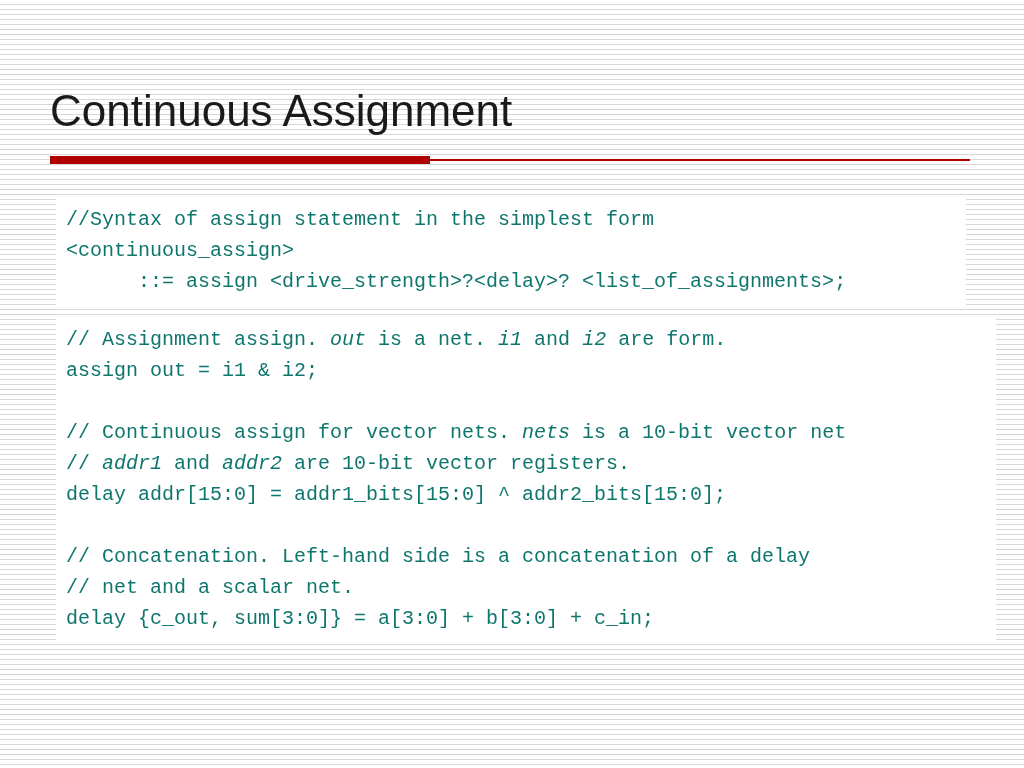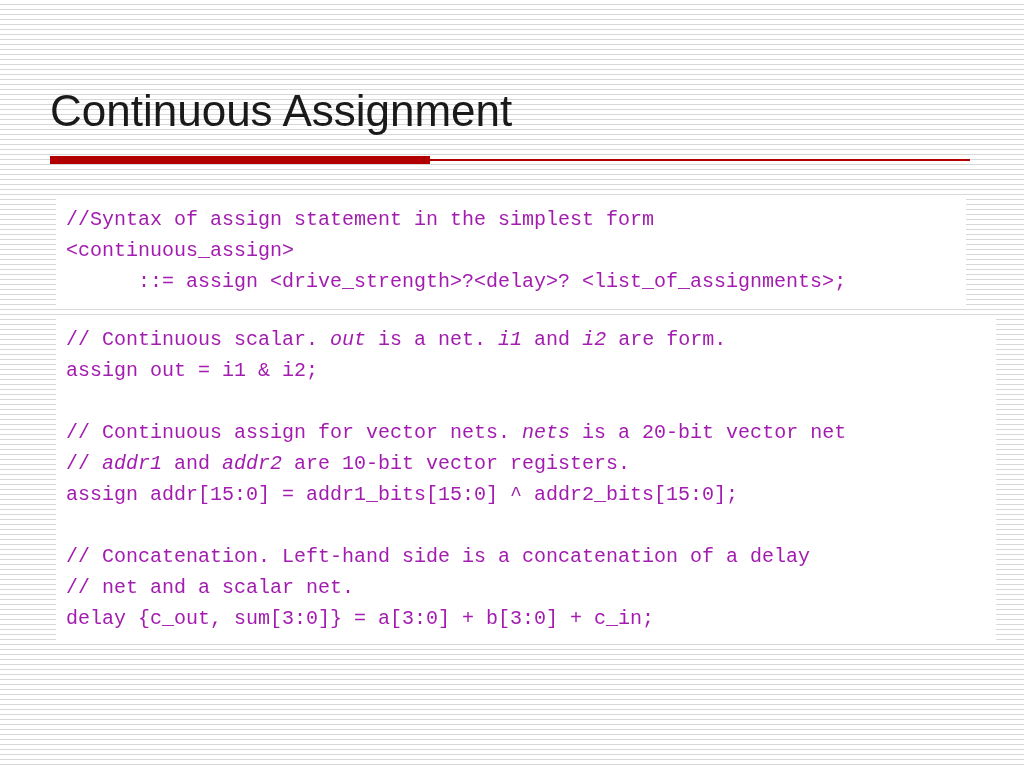--- a/index.html
+++ b/index.html
@@ -52,21 +52,21 @@
     background: #b00000;
   }
   .code-box {
     position: absolute;
     background: #ffffff;
     font-family: "Courier New", Courier, monospace;
     font-size: 20px;
     line-height: 1.55;
     white-space: pre;
     padding: 8px 10px;
-    color: #a21caf;
+    color: #0f766e;
   }
   #box1 {
     left: 56px;
     top: 196px;
     width: 890px;
   }
   #box2 {
     left: 56px;
     top: 316px;
     width: 920px;
@@ -81,24 +81,24 @@
 
   <div class="underline">
     <div class="thin"></div>
     <div class="thick"></div>
   </div>
 
   <div id="box1" class="code-box"><span>//Syntax of assign statement in the simplest form</span>
 <span>&lt;continuous_assign&gt;</span>
 <span>      ::= assign &lt;drive_strength&gt;?&lt;delay&gt;? &lt;list_of_assignments&gt;;</span></div>
 
-  <div id="box2" class="code-box"><span><span>// Continuous scalar. </span><span class="i">out</span><span> is a net. </span><span class="i">i1</span><span> and </span><span class="i">i2</span><span> are form.</span></span>
+  <div id="box2" class="code-box"><span><span>// Assignment assign. </span><span class="i">out</span><span> is a net. </span><span class="i">i1</span><span> and </span><span class="i">i2</span><span> are form.</span></span>
 <span>assign out = i1 &amp; i2;</span>
 
-<span><span>// Continuous assign for vector nets. </span><span class="i">nets</span><span> is a 20-bit vector net</span></span>
+<span><span>// Continuous assign for vector nets. </span><span class="i">nets</span><span> is a 10-bit vector net</span></span>
 <span><span>// </span><span class="i">addr1</span><span> and </span><span class="i">addr2</span><span> are 10-bit vector registers.</span></span>
-<span>assign addr[15:0] = addr1_bits[15:0] ^ addr2_bits[15:0];</span>
+<span>delay addr[15:0] = addr1_bits[15:0] ^ addr2_bits[15:0];</span>
 
 <span>// Concatenation. Left-hand side is a concatenation of a delay</span>
 <span>// net and a scalar net.</span>
 <span>delay {c_out, sum[3:0]} = a[3:0] + b[3:0] + c_in;</span></div>
 
 </div>
 
 </body></html>

